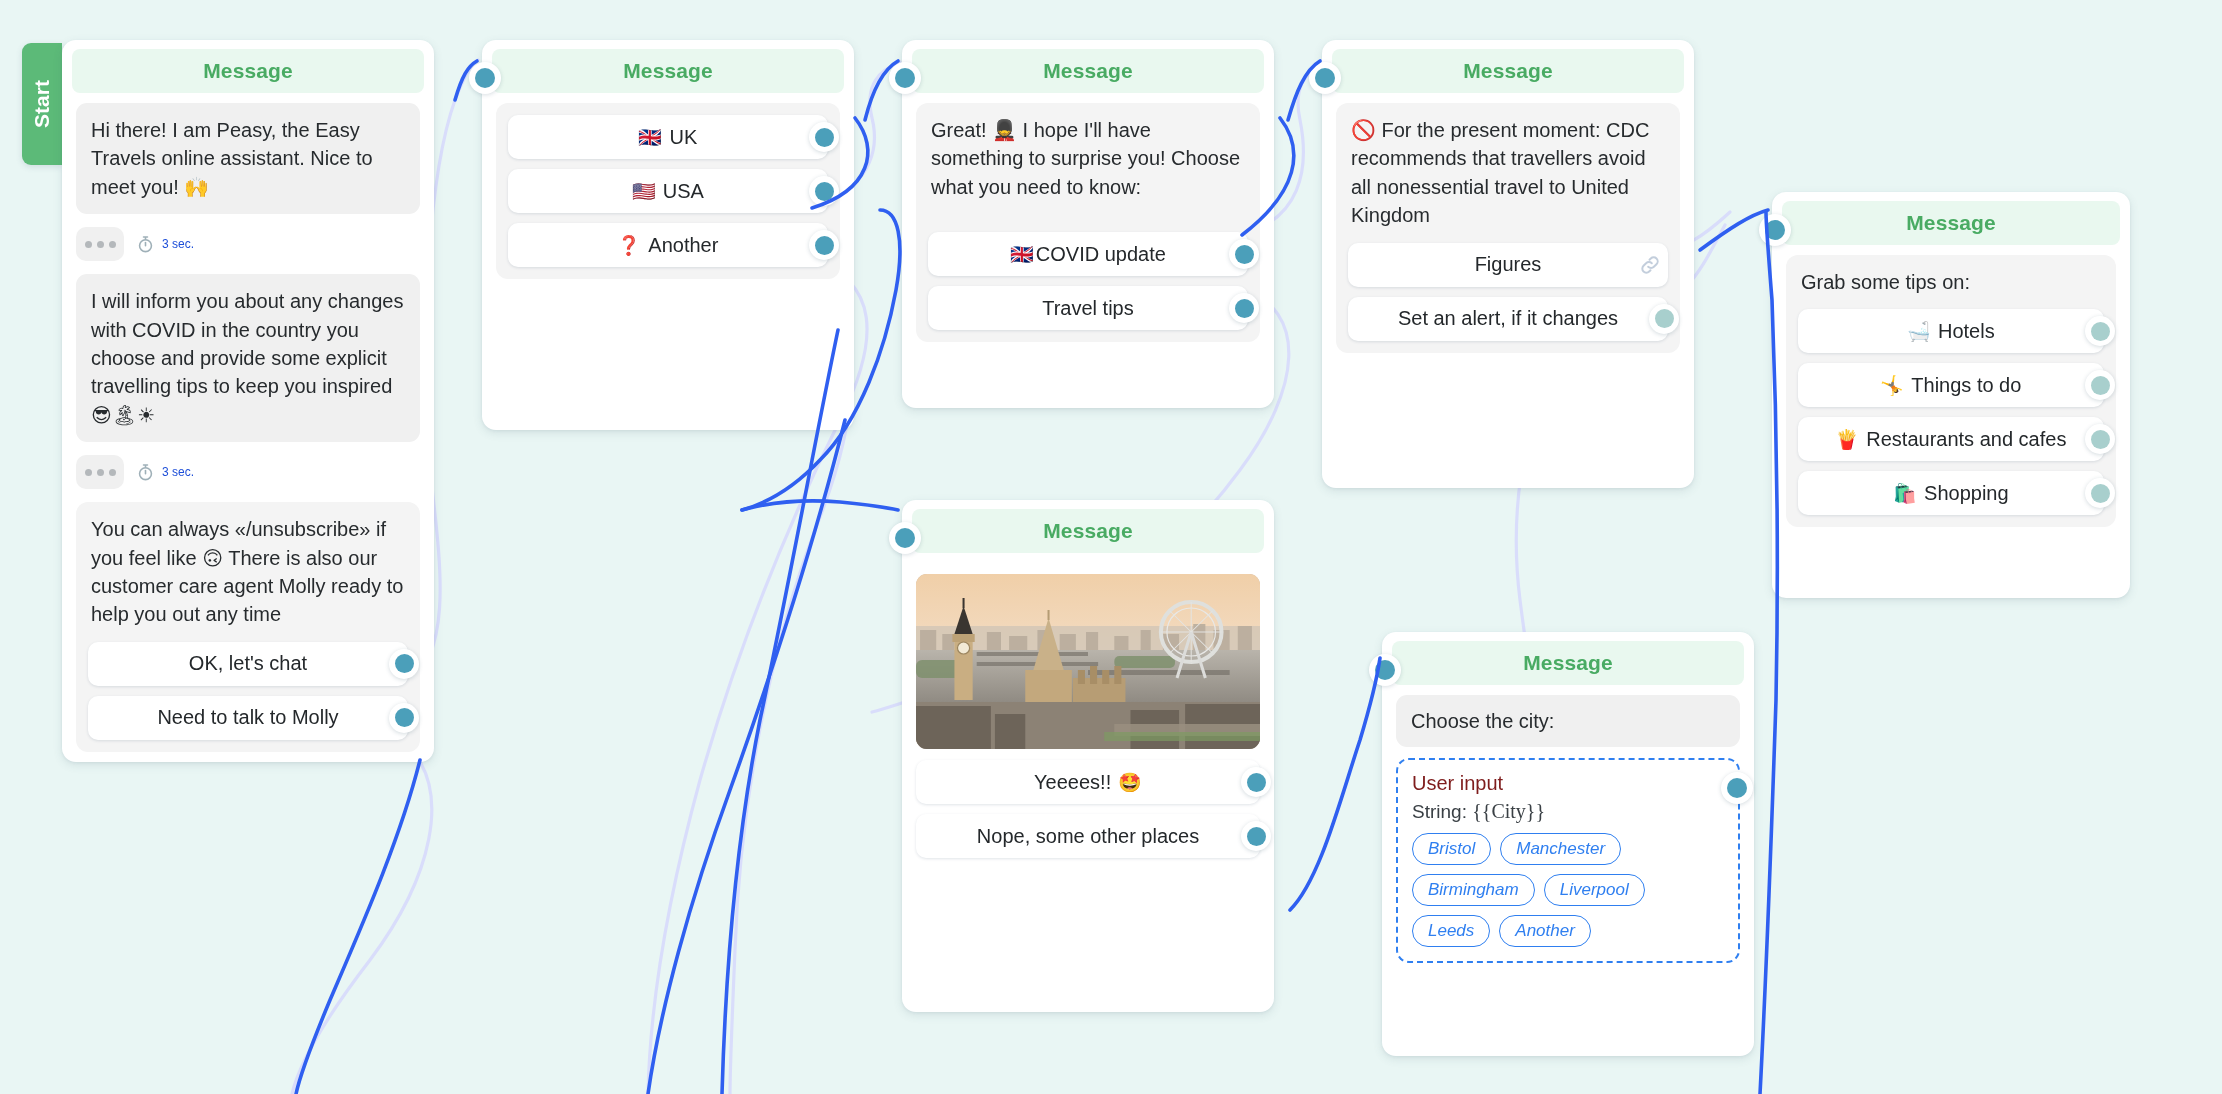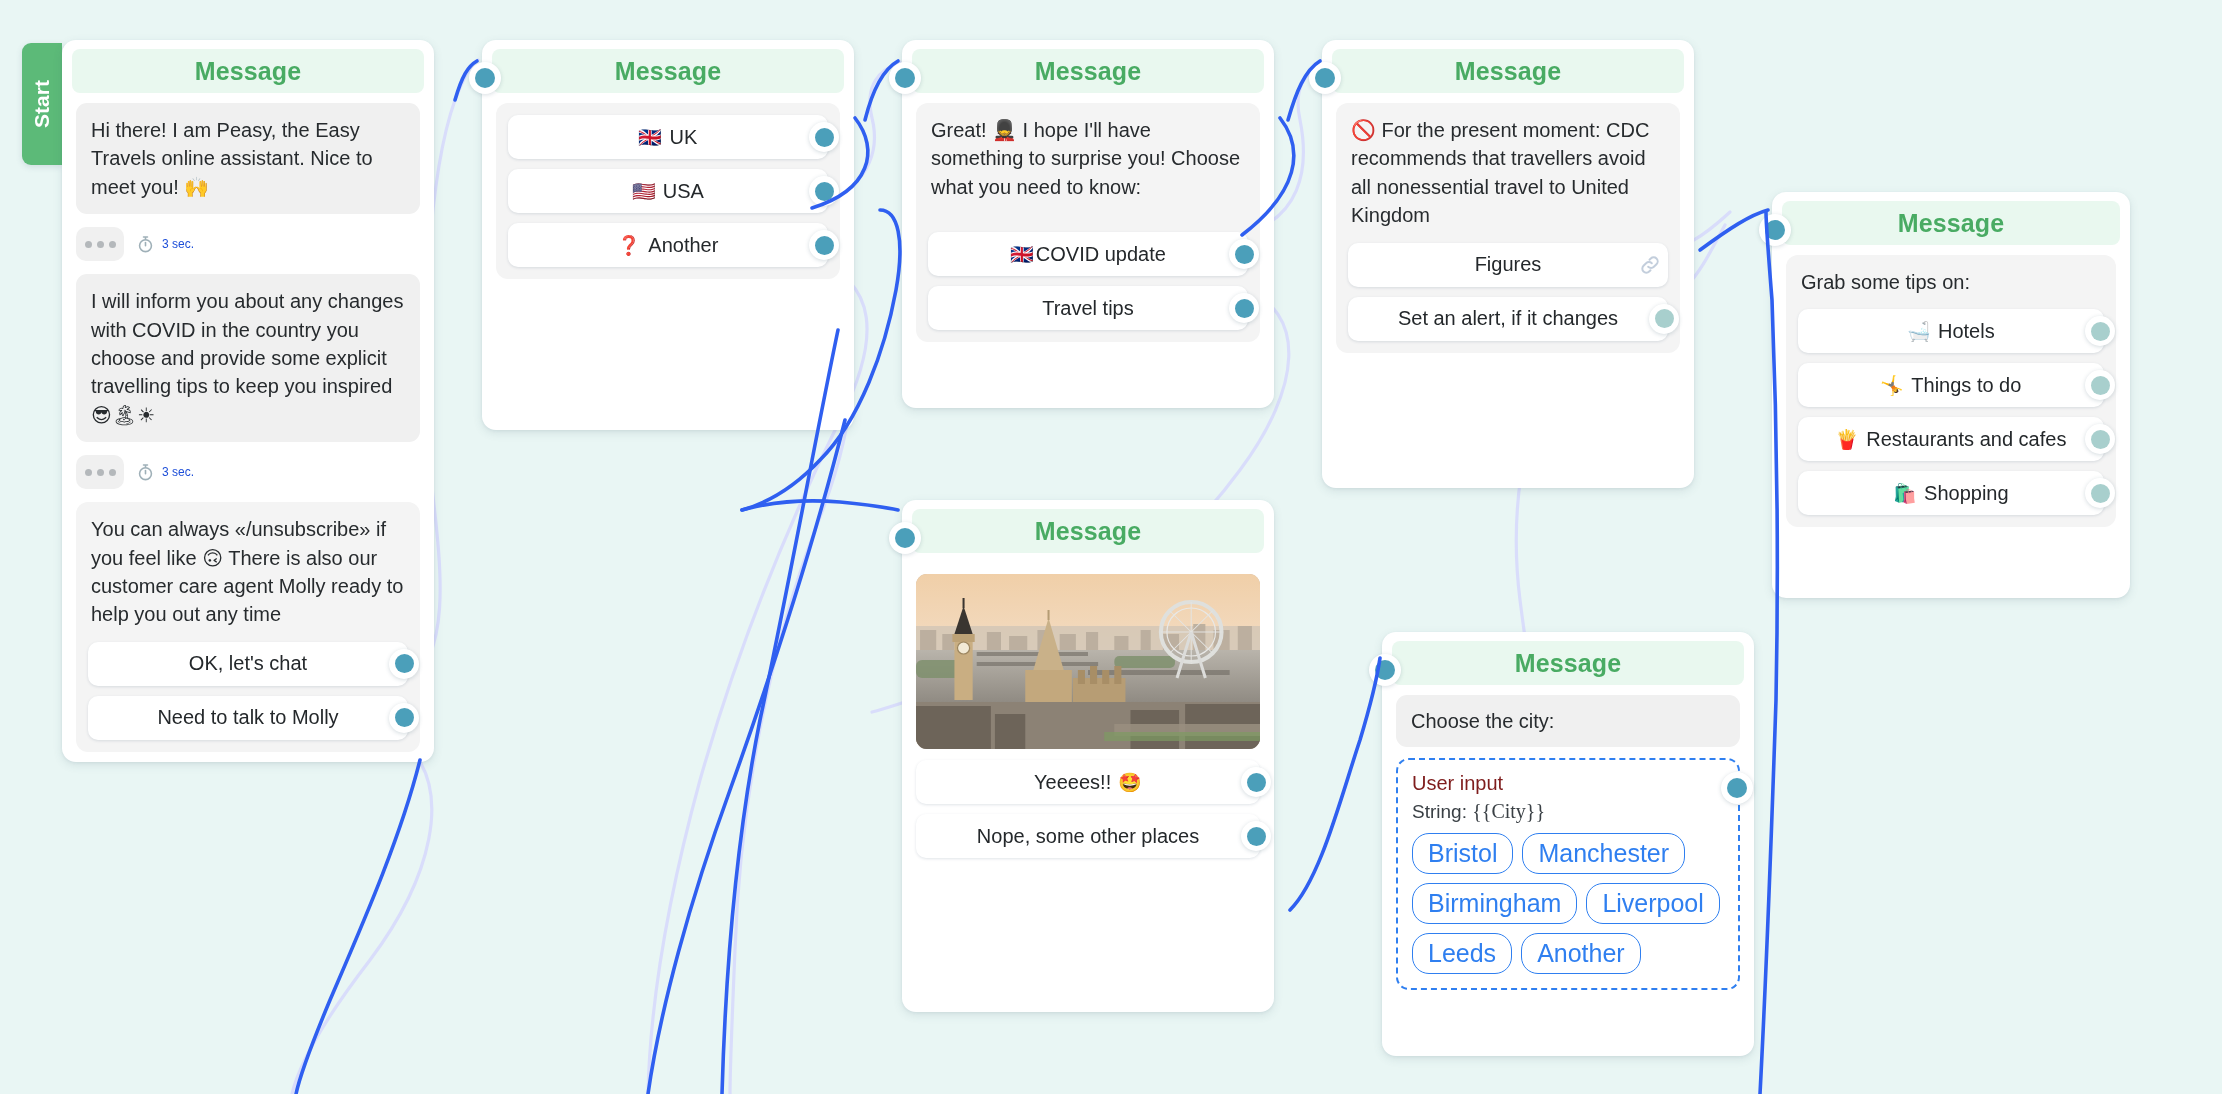--- a/index.html
+++ b/index.html
@@ -16,21 +16,21 @@
   .node{
     position:absolute;z-index:2;
     background:#ffffff;border-radius:14px;
     box-shadow:0 3px 10px rgba(60,90,110,.13), 0 1px 3px rgba(60,90,110,.08);
   }
   .node-head{
     margin:9px 10px 0 10px;height:44px;border-radius:8px;
     background:#e9f8ef;display:flex;align-items:center;justify-content:center;
   }
   .node-head span{
-    color:#49ab63;font-weight:bold;font-size:25px;letter-spacing:.1px;
+    color:#49ab63;font-weight:bold;font-size:21px;letter-spacing:.1px;
   }
   .node-body{padding:10px 14px 14px 14px;}
 
   .group{background:#f4f4f4;border-radius:12px;padding:12px 12px 12px 12px;}
   .group.plain{background:transparent;padding:0;}
 
   .bubble{
     background:#f0f0f0;border-radius:11px;padding:13px 15px;
     font-size:20px;line-height:1.42;color:#272b2e;
   }
@@ -94,21 +94,21 @@
   .ui-box{
     border:2px dashed #2f7ff0;border-radius:13px;padding:12px 14px 14px 14px;
     position:relative;margin-top:11px;background:transparent;
   }
   .ui-title{color:#7f1d1d;font-size:20px;margin-bottom:5px;}
   .ui-str{font-size:19px;color:#3a4045;margin-bottom:10px;}
   .ui-str .mono{font-family:Liberation Serif, serif;font-size:20px;}
   .chips{display:flex;flex-wrap:wrap;gap:9px;}
   .chip{
     border:1.6px solid #2f7ff0;border-radius:17px;color:#2f7ff0;
-    font-size:25px;padding:5px 15px;background:#fff;white-space:nowrap;
+    font-size:17px;padding:5px 15px;background:#fff;white-space:nowrap;font-style:italic;
   }
   .ui-port{
     position:absolute;right:-15px;top:12px;width:32px;height:32px;border-radius:50%;
     background:#fff;display:flex;align-items:center;justify-content:center;
     box-shadow:0 1px 4px rgba(60,90,110,.22);
   }
   .ui-port i{width:20px;height:20px;border-radius:50%;background:#4b9fba;display:block;}
 </style>
 </head>
 <body>

